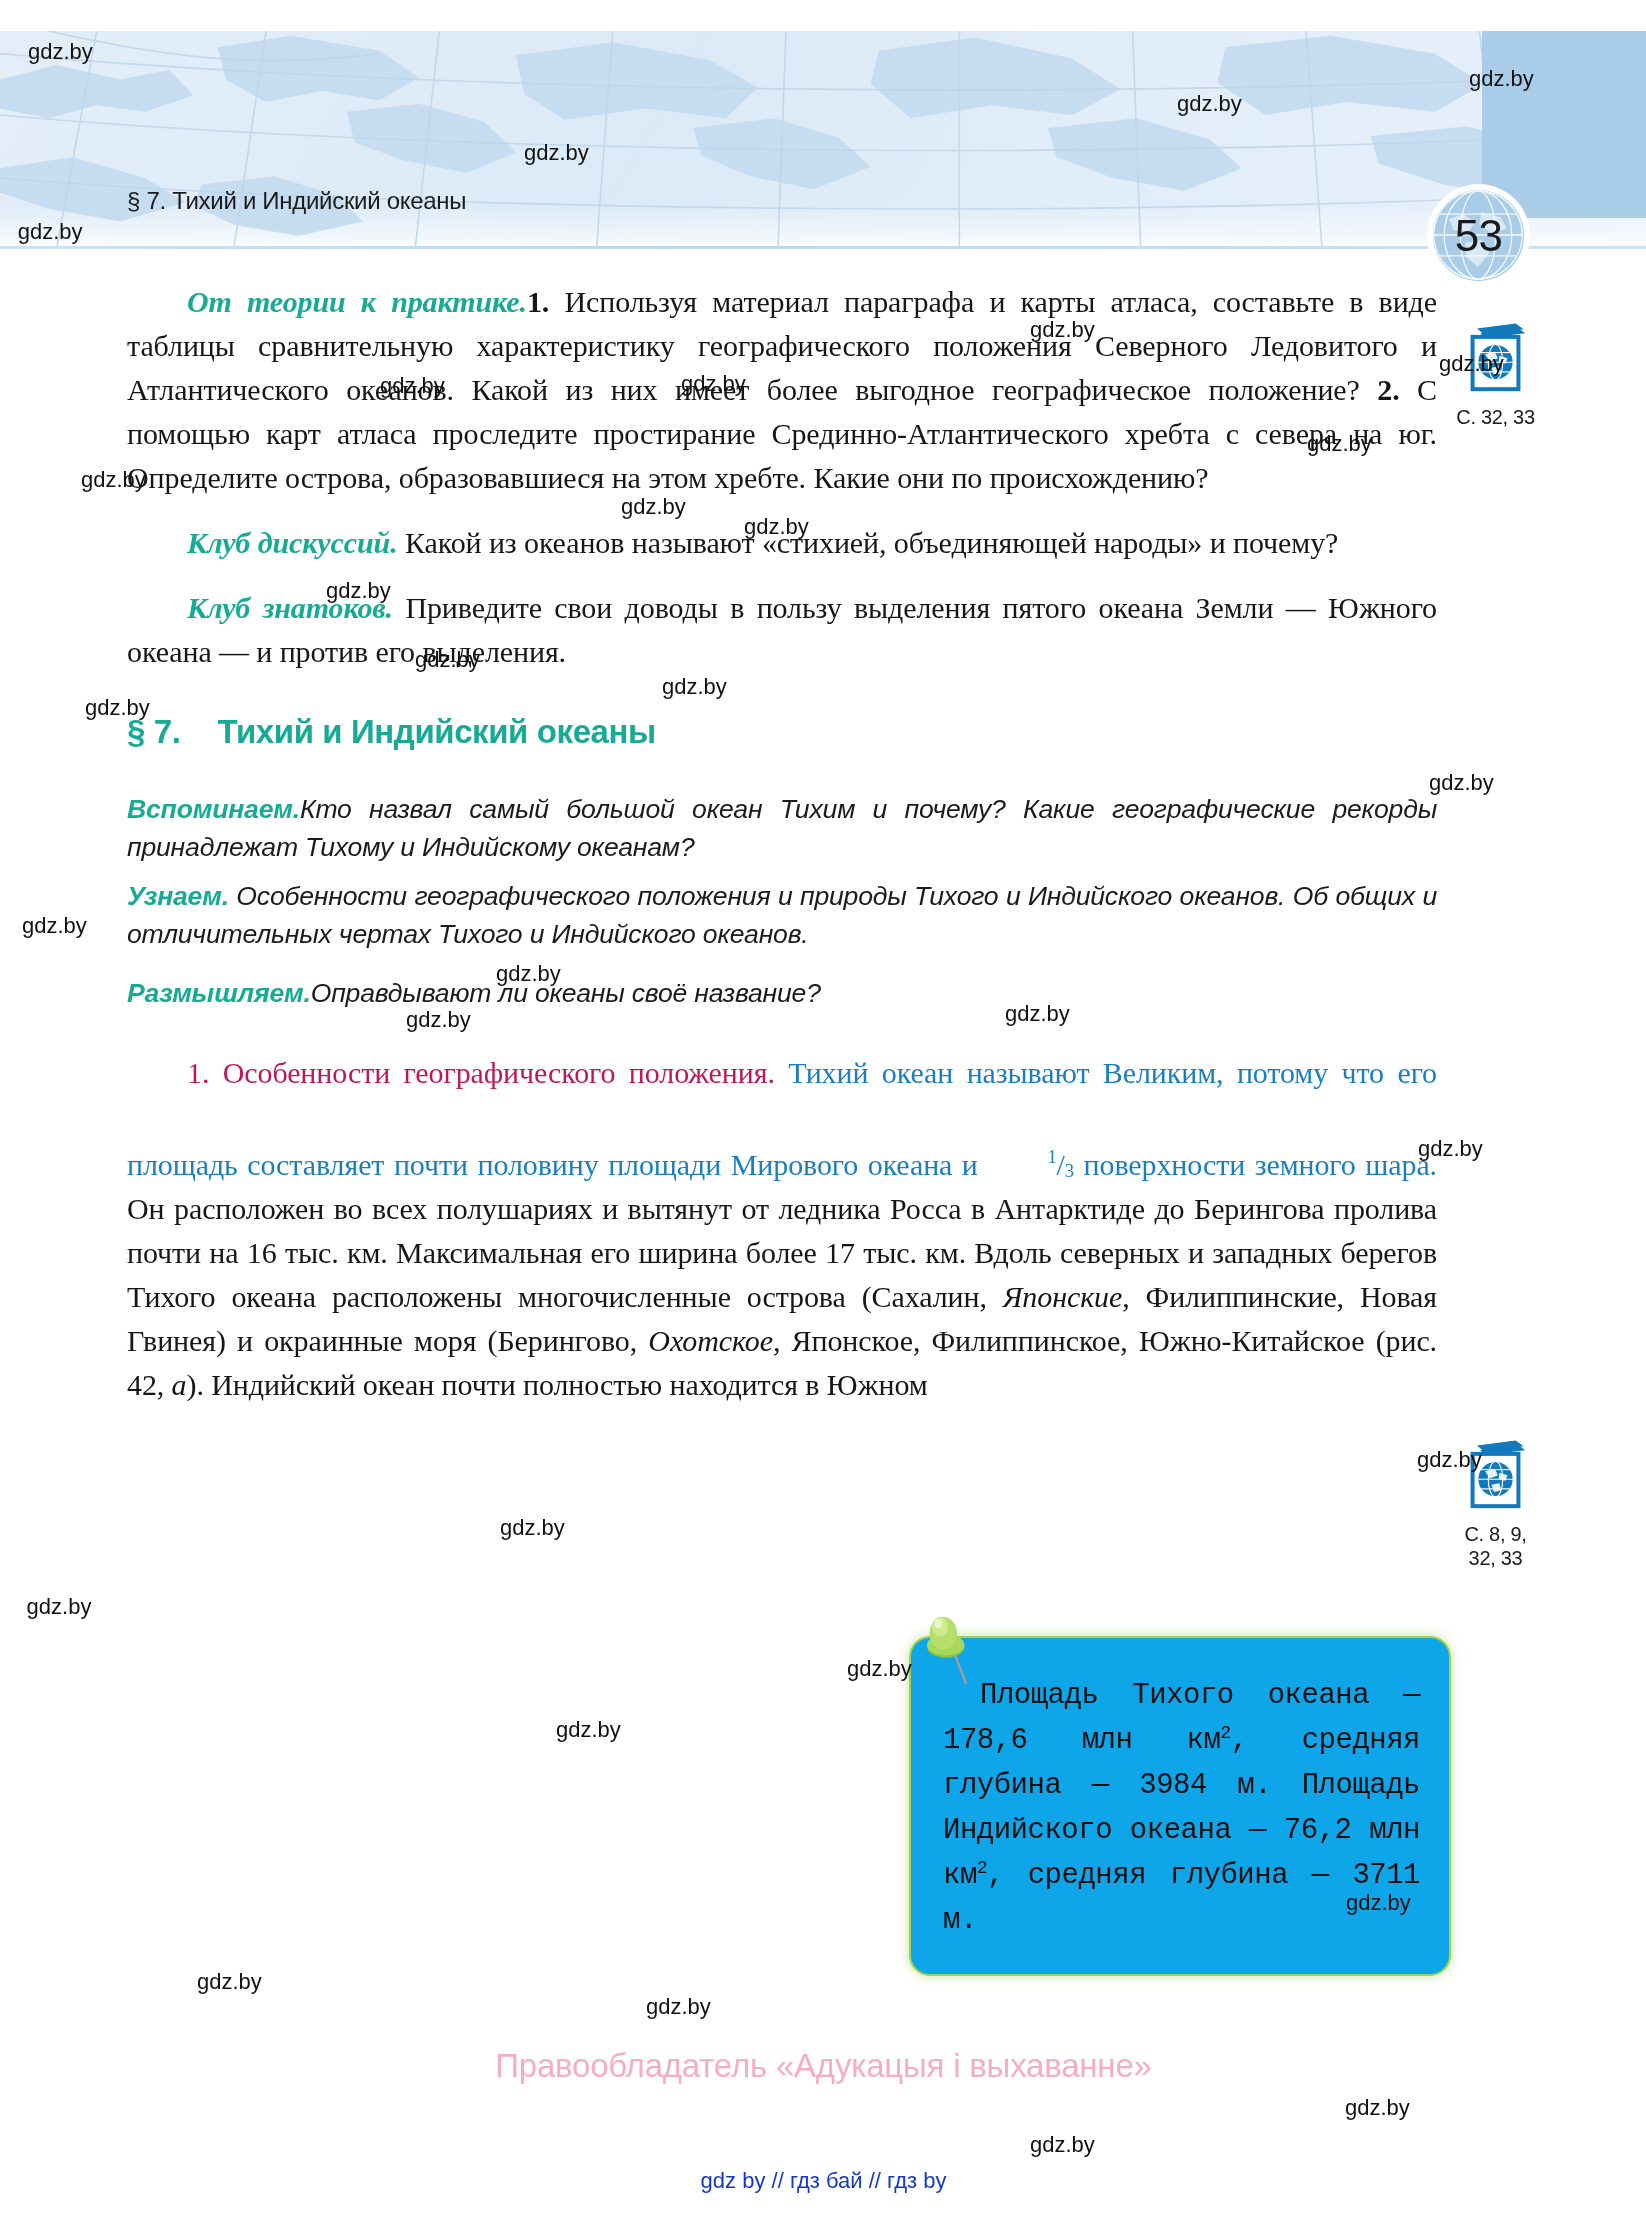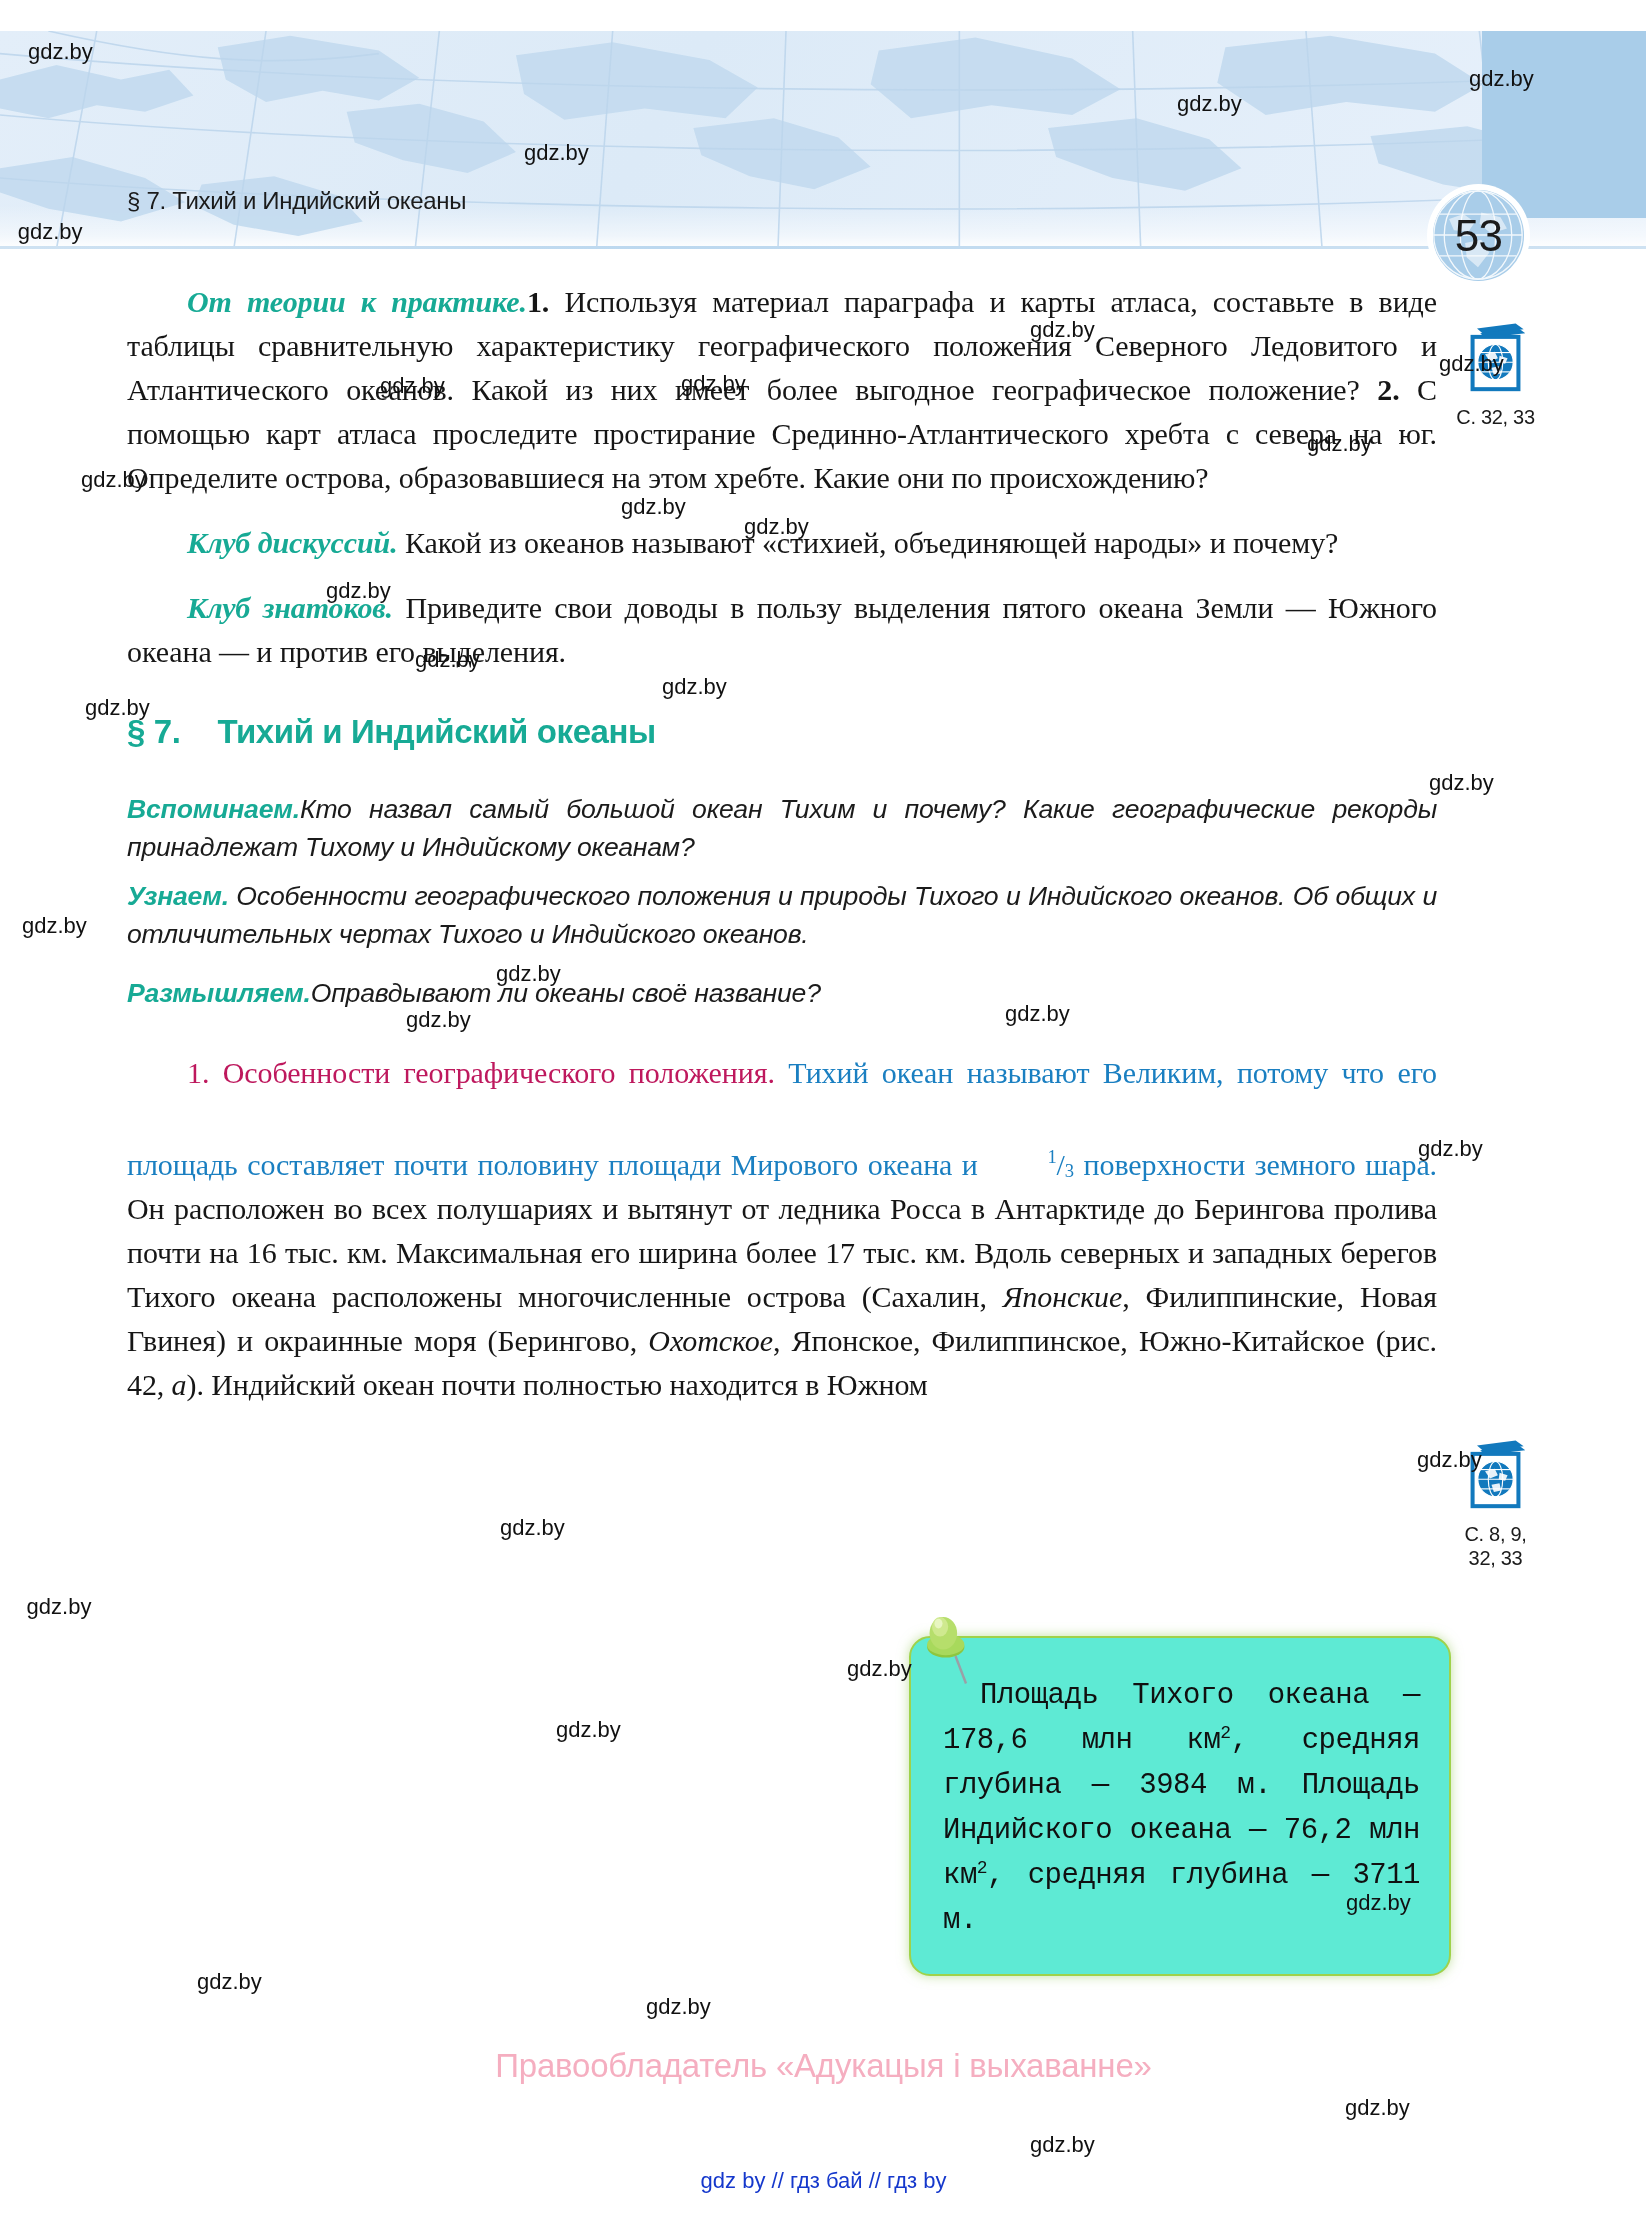--- a/index.html
+++ b/index.html
@@ -239,21 +239,21 @@
   #atlas-ref-2 { left: 1435px; top: 1439px; }
 
   
   .sticky-note {
     position: absolute;
     left: 909px;
     top: 1636px;
     width: 542px;
     box-sizing: border-box;
     padding: 35px 29px 31px 32px;
-    background: #5eead4;
+    background: #0ea5e9;
     border: 2.4px solid #9fd24a;
     border-radius: 21px;
     box-shadow: 0 0 11.3px rgba(150,200,90,.55);
     z-index: 20;
   }
   .sticky-note p {
     margin: 0;
     font-family: "Liberation Mono", "DejaVu Sans Mono", monospace;
     font-size: 29px;
     line-height: 45px;

